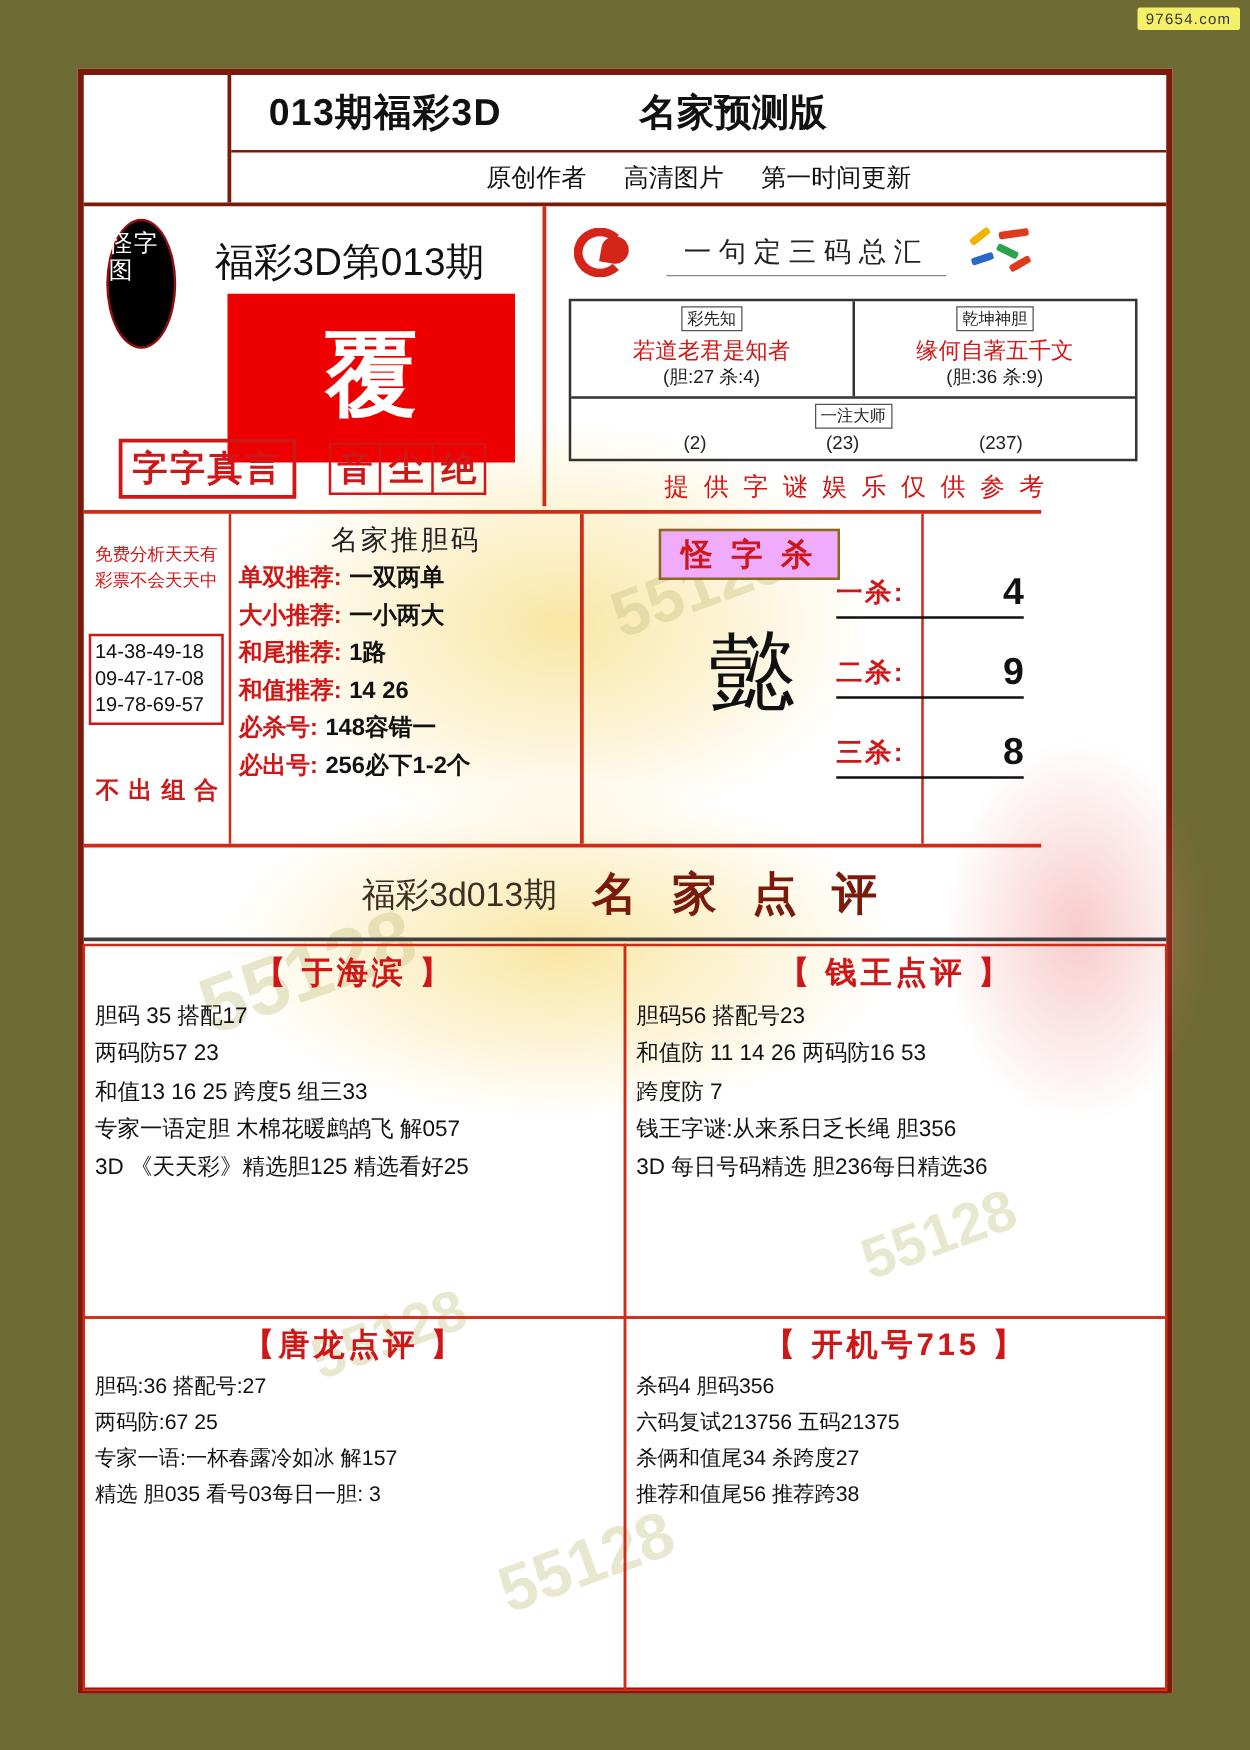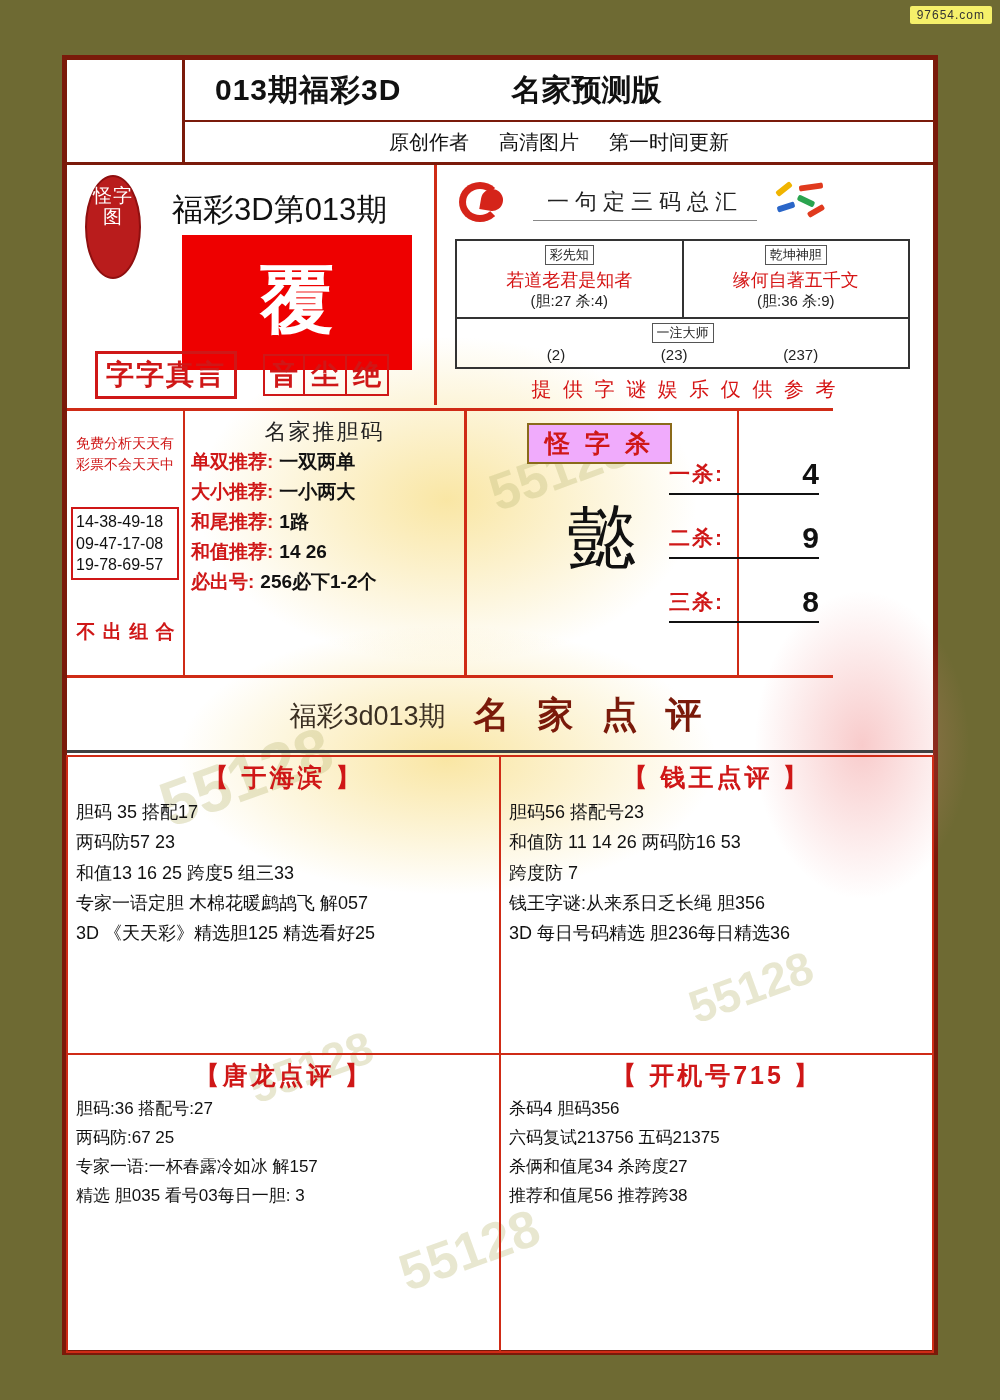--- a/index.html
+++ b/index.html
@@ -73,22 +73,22 @@
   
   .band1 {
     position:absolute; left:0; top:105px; width:866px; height:240px;
     display:flex;
   }
   .b1-left { width:370px; border-right:3px solid #cf2b16; position:relative; }
   .b1-right { flex:1; position:relative; }
 
   .badge-oval {
     position:absolute; left:18px; top:10px; width:56px; height:104px;
-    background:#b91c1c; border-radius:50%/50%;
-    color:#fff; font-size:19px; text-align:center; line-height:1.12;
+    background:#000000; border-radius:50%/50%;
+    color:#fff; font-size:19px; line-height:1.12;
     padding-top:8px; letter-spacing:1px;
     border:2px solid #8f0f0f;
   }
   .b1-title {
     position:absolute; left:105px; top:24px;
     font-size:31px; font-weight:normal; color:#111;
   }
   .red-box {
     position:absolute; left:115px; top:70px; width:230px; height:135px;
     background:#ee0000;
@@ -359,20 +359,24 @@
       </div>
       <div class="kv">
         <span class="k">和尾推荐:</span>
         <span class="v">1路</span>
       </div>
       <div class="kv">
         <span class="k">和值推荐:</span>
         <span class="v">14 26</span>
       </div>
       <div class="kv">
+        <span class="k">必杀号:</span>
+        <span class="v">148容错一</span>
+      </div>
+      <div class="kv">
         <span class="k">必出号:</span>
         <span class="v">256必下1-2个</span>
       </div>
     </div>
 
     <div class="b2-c3">
       <div class="guai-title">怪 字 杀</div>
       <div class="guai-glyph">懿</div>
     </div>
 

